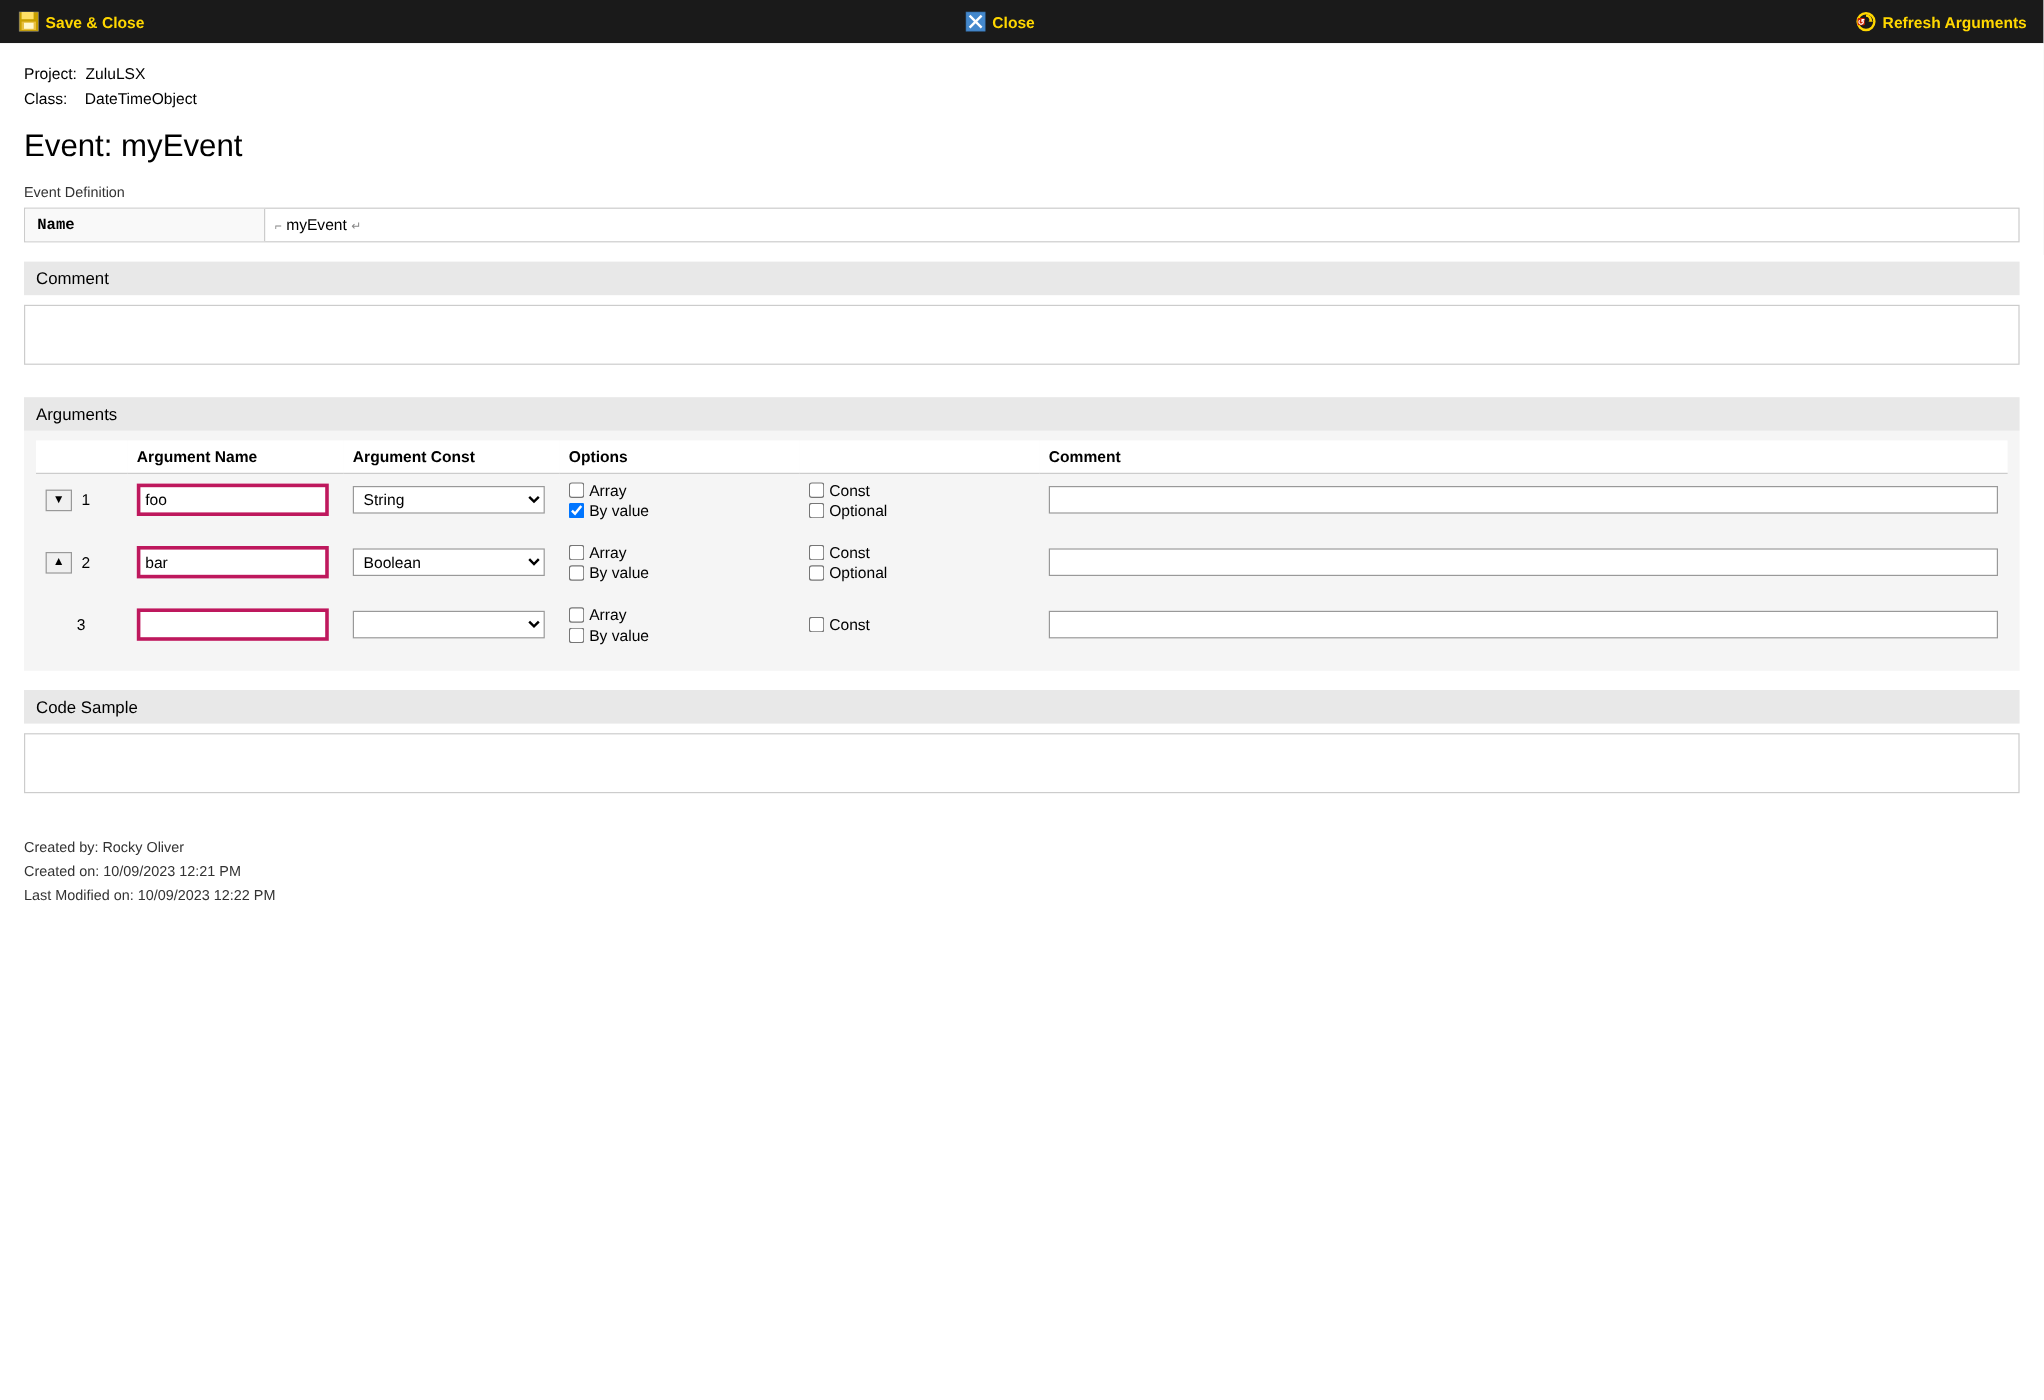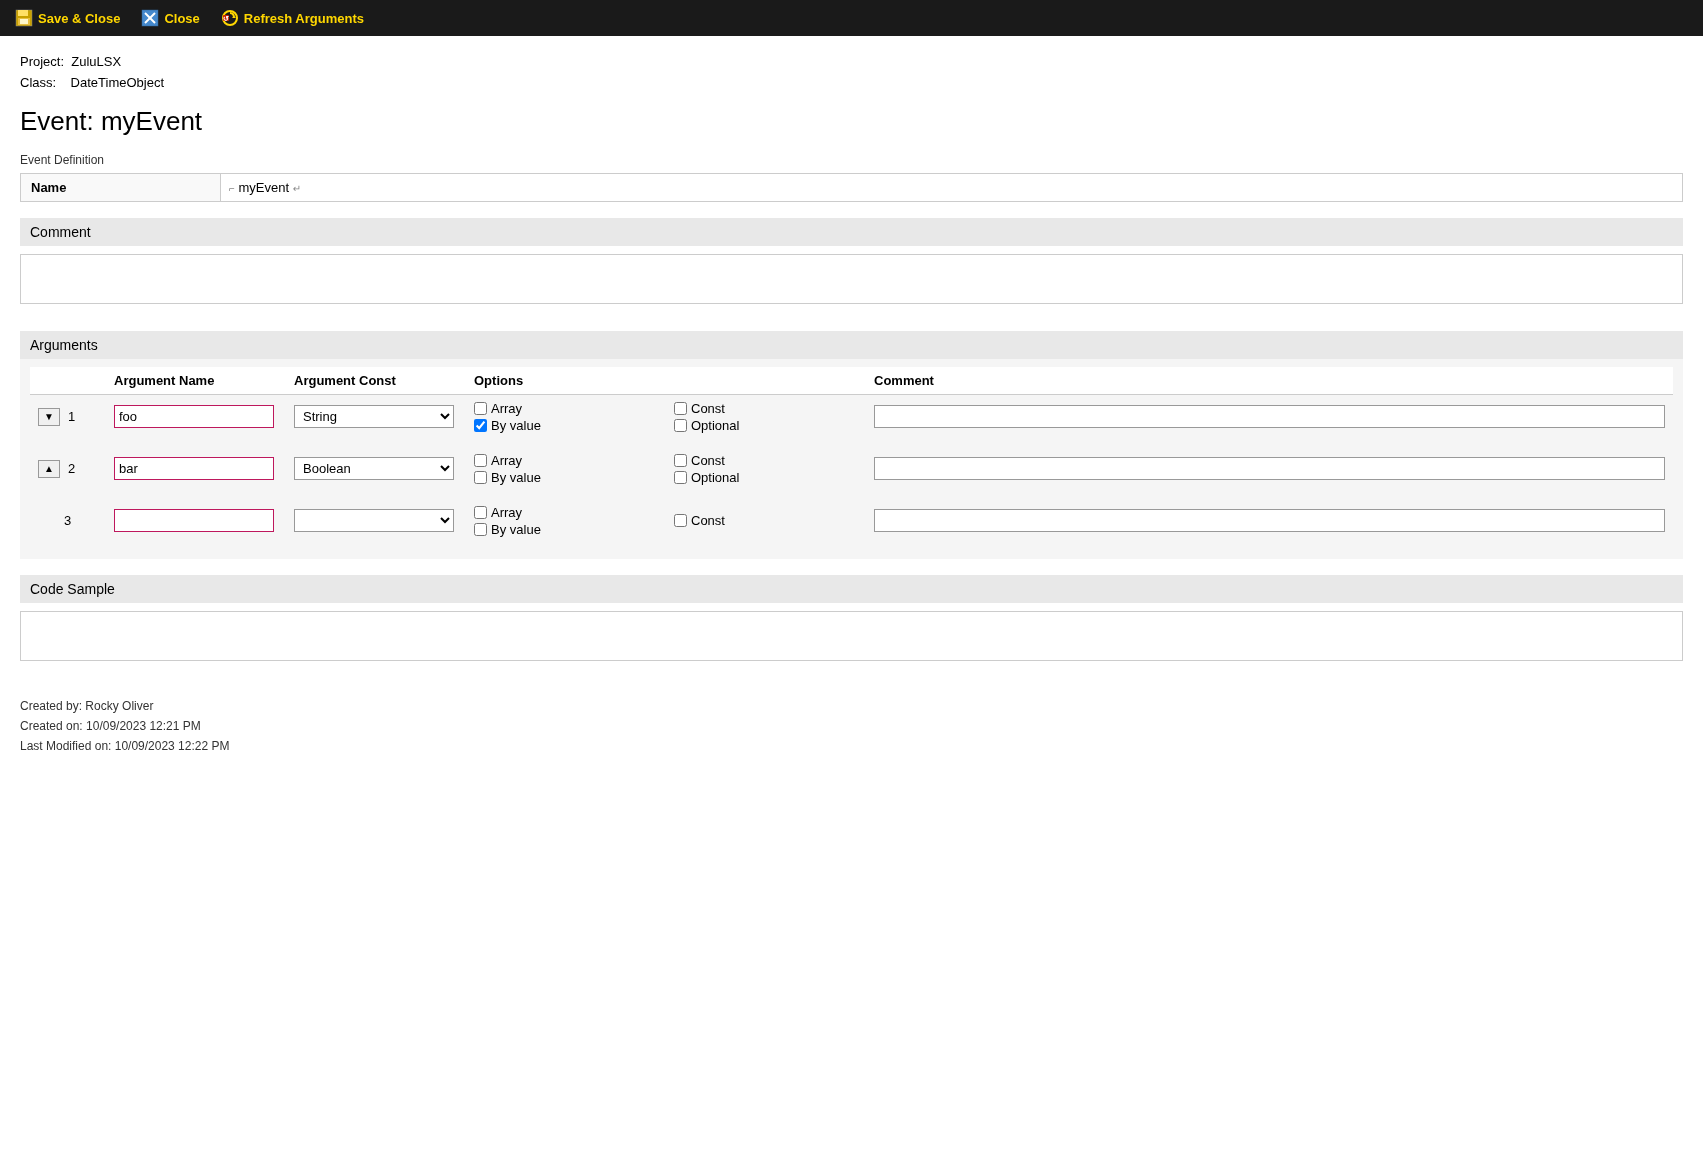--- a/index.html
+++ b/index.html
@@ -10,20 +10,21 @@
       color: #000;
     }
     
     #toolbar {
       background: #1a1a1a;
       display: flex;
       align-items: center;
       padding: 4px 8px;
       gap: 8px;
       height: 36px;
+      justify-content: space-between;
     }
     .toolbar-btn {
       display: flex;
       align-items: center;
       gap: 4px;
       cursor: pointer;
       background: none;
       border: none;
       padding: 2px 6px;
     }
@@ -76,20 +77,21 @@
       border: 1px solid #ccc;
       margin: 0;
     }
     .name-label-cell {
       padding: 6px 10px;
       width: 200px;
       font-size: 13px;
       font-weight: bold;
       background: #f9f9f9;
       border-right: 1px solid #ccc;
+      font-family: Liberation Mono, monospace;
     }
     .name-value-cell {
       padding: 4px 8px;
       flex: 1;
       font-size: 13px;
     }
     
     .comment-section {
       margin-top: 12px;
     }
@@ -137,21 +139,21 @@
       padding: 1px 4px;
       font-size: 10px;
       width: 22px;
       height: 18px;
       display: inline-flex;
       align-items: center;
       justify-content: center;
     }
     .arg-name-input {
       width: 160px;
-      border: 1px solid #be185d;
+      border: 3px solid #be185d;
       padding: 3px 4px;
       font-size: 13px;
     }
     .arg-type-select {
       width: 160px;
       border: 1px solid #999;
       padding: 2px 4px;
       font-size: 13px;
       background: #fff;
     }

